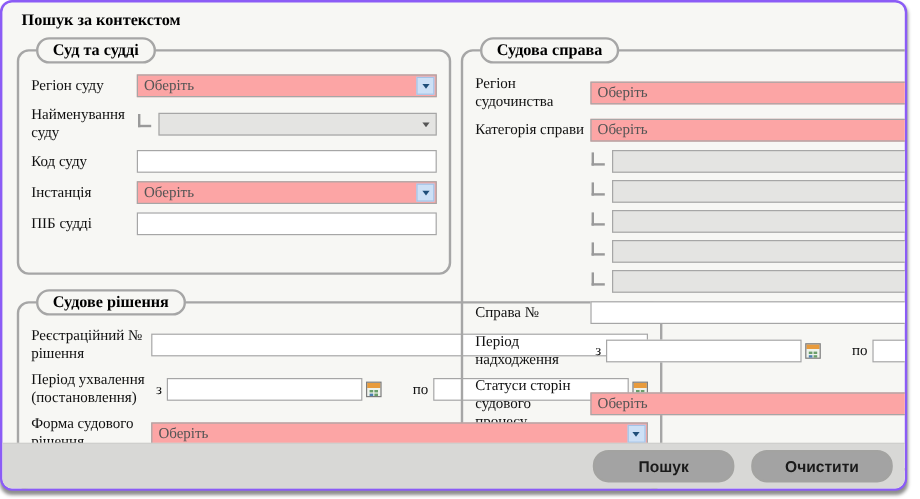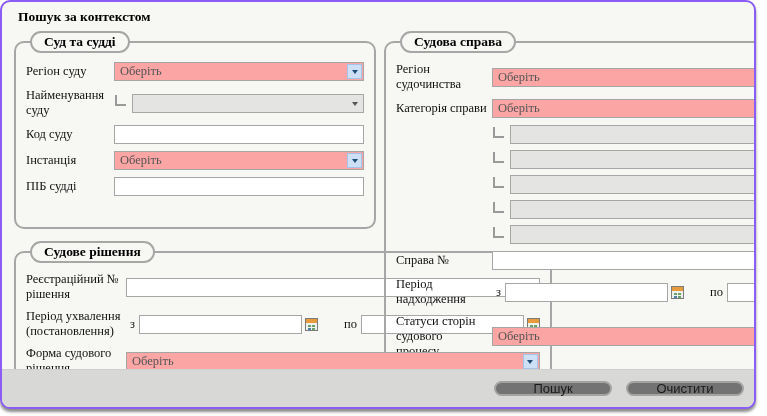--- a/index.html
+++ b/index.html
@@ -49,22 +49,22 @@
   .di{flex:1;min-width:0;height:19px;box-sizing:border-box;border:1px solid #a6a6a6;background:#fff;
     font-family:"Liberation Serif",serif;font-size:12px;padding:0 3px;}
   .cal{flex:none;width:13px;height:13px;margin-left:3px;box-sizing:border-box;border:1px solid #7c7c7c;
     background:linear-gradient(180deg,#e89b3c 0 4px,#eef2ec 4px 100%);position:relative;cursor:pointer;}
   .cal::after{content:"";position:absolute;left:2px;top:6px;width:3px;height:2px;background:#6a9e6a;
     box-shadow:4px 0 0 #6a9e6a,0 3px 0 #4d7fb0,4px 3px 0 #6a9e6a;}
   
   .footer{position:absolute;left:0;right:0;bottom:0;height:38px;background:#d8d8d6;
     border-top:1px solid #cfcfcd;display:flex;align-items:center;justify-content:flex-end;
     gap:14px;padding:0 10px;box-sizing:border-box;}
-  .btn{width:118px;height:15px;box-sizing:border-box;border:2px solid #a3a3a1;border-radius:13px;
-    background:#737373;font-family:"Liberation Sans",sans-serif;font-weight:normal;font-size:13px;
+  .btn{width:118px;height:27px;box-sizing:border-box;border:2px solid #a3a3a1;border-radius:13px;
+    background:#a3a3a3;font-family:"Liberation Sans",sans-serif;font-weight:bold;font-size:13px;
     color:#1a1a1a;display:flex;align-items:center;justify-content:center;cursor:pointer;}
 </style>
 </head>
 <body>
 
 <div class="window">
 
   <div class="context">
     <div class="context-label">Пошук за контекстом</div>
   </div>

